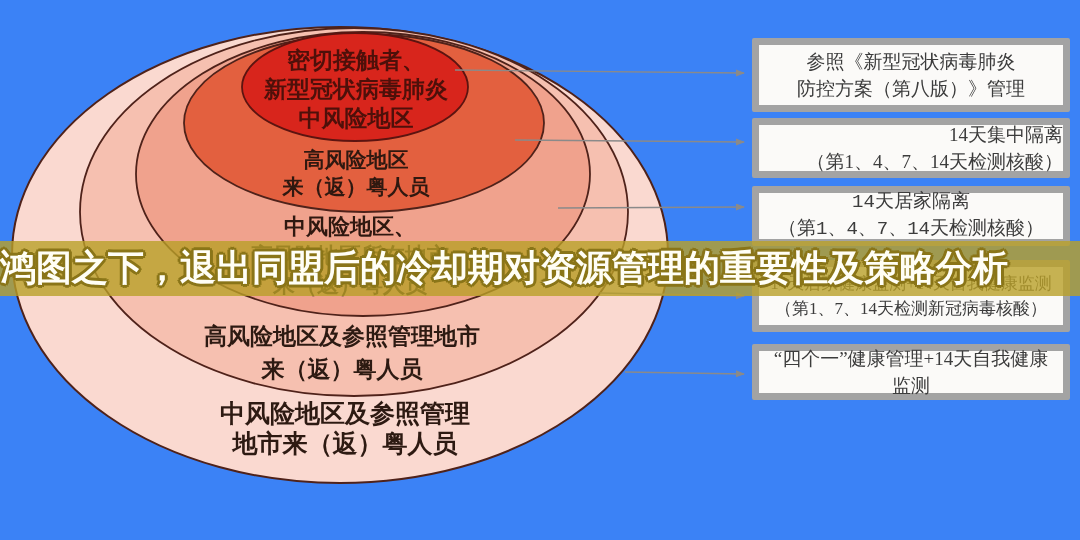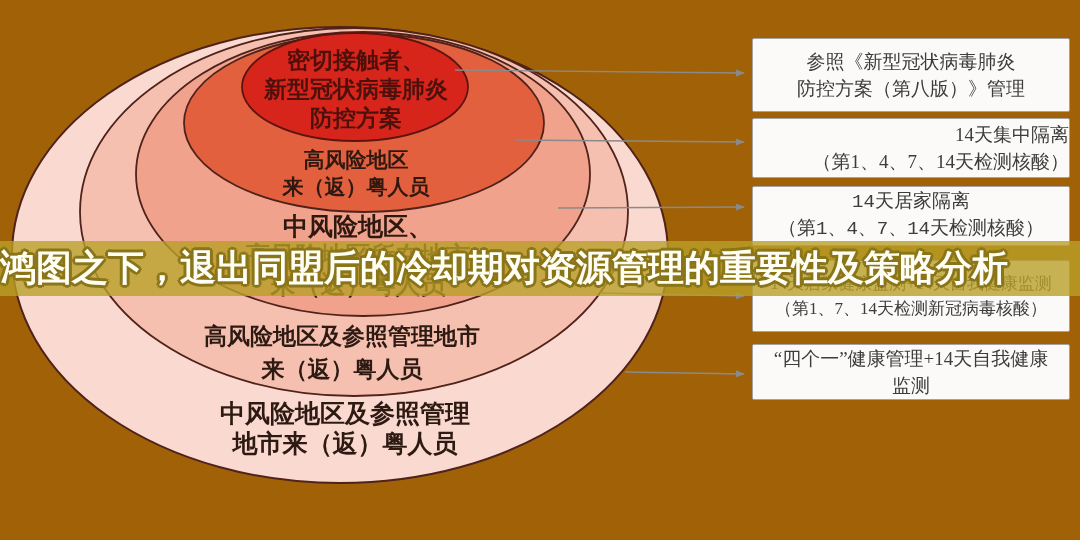--- a/index.html
+++ b/index.html
@@ -1,37 +1,37 @@
 <!DOCTYPE html>
 <html><head>
 <meta charset="utf-8">
 <style>
   html,body{margin:0;padding:0;background:#ffffff;}
   .stage{
     position:relative;width:1080px;height:540px;overflow:hidden;
-    background:#a16207;font-family:"Liberation Sans",sans-serif;
+    background:#3b82f6;font-family:"Liberation Sans",sans-serif;
   }
   .diagram-svg{position:absolute;left:0;top:0;width:1080px;height:540px;}
 
   
   .ring-label{
     position:absolute;transform:translateX(-50%);
     text-align:center;font-weight:bold;white-space:nowrap;
     color:#2d1a12;z-index:2;
   }
   .rl-1{left:356px;top:46px;font-size:23px;line-height:29px;color:#4e100a;}
   .rl-2{left:356px;top:146px;font-size:21px;line-height:27px;color:#2f1810;}
-  .rl-3{left:358px;top:212px;font-size:25px;line-height:29px;color:#2f1810;}
+  .rl-3{left:350px;top:212px;font-size:22px;line-height:29px;color:#2f1810;}
   .rl-4{left:342px;top:320px;font-size:23px;line-height:33px;}
   .rl-5{left:345px;top:398px;font-size:25px;line-height:30px;}
 
   
   .info-box{
     position:absolute;left:752px;width:318px;box-sizing:border-box;
-    background:#fbfaf8;border:1px solid #a3a3a3;border-radius:2px;
+    background:#fbfaf8;border:7px solid #a3a3a3;border-radius:2px;
     display:flex;flex-direction:column;justify-content:center;align-items:center;
     font-family:"Liberation Serif",serif;color:#3c3c3c;text-align:center;
     z-index:2;
   }
   .info-box div{white-space:nowrap;}
   .box-1{top:38px;height:74px;font-size:19px;line-height:27px;}
   .box-2{top:118px;height:60px;font-size:19px;line-height:27px;align-items:flex-end;}
   .box-3{top:186px;height:60px;font-size:19px;line-height:27px;font-family:Liberation Mono, monospace;}
   .box-4{top:260px;height:72px;font-size:17px;line-height:25px;}
   .box-5{top:344px;height:56px;font-size:19px;line-height:27px;}
@@ -71,21 +71,21 @@
     <line x1="455" y1="70" x2="744" y2="73" stroke="#8a8a8a" stroke-width="1.3" marker-end="url(#arrow)"></line>
     <line x1="515" y1="140" x2="744" y2="142" stroke="#8a8a8a" stroke-width="1.3" marker-end="url(#arrow)"></line>
     <line x1="558" y1="208" x2="744" y2="207" stroke="#8a8a8a" stroke-width="1.3" marker-end="url(#arrow)"></line>
     <line x1="600" y1="293" x2="744" y2="296" stroke="#8a8a8a" stroke-width="1.3" marker-end="url(#arrow)"></line>
     <line x1="625" y1="372" x2="744" y2="374" stroke="#8a8a8a" stroke-width="1.3" marker-end="url(#arrow)"></line>
   </svg>
 
   <div class="ring-label rl-1">
     <div>密切接触者、</div>
     <div>新型冠状病毒肺炎</div>
-    <div>防控方案</div>
+    <div>中风险地区</div>
   </div>
   <div class="ring-label rl-2">
     <div>高风险地区</div>
     <div>来（返）粤人员</div>
   </div>
   <div class="ring-label rl-3">
     <div>中风险地区、</div>
     <div>高风险地区所在地市</div>
     <div>来（返）粤人员</div>
   </div>

